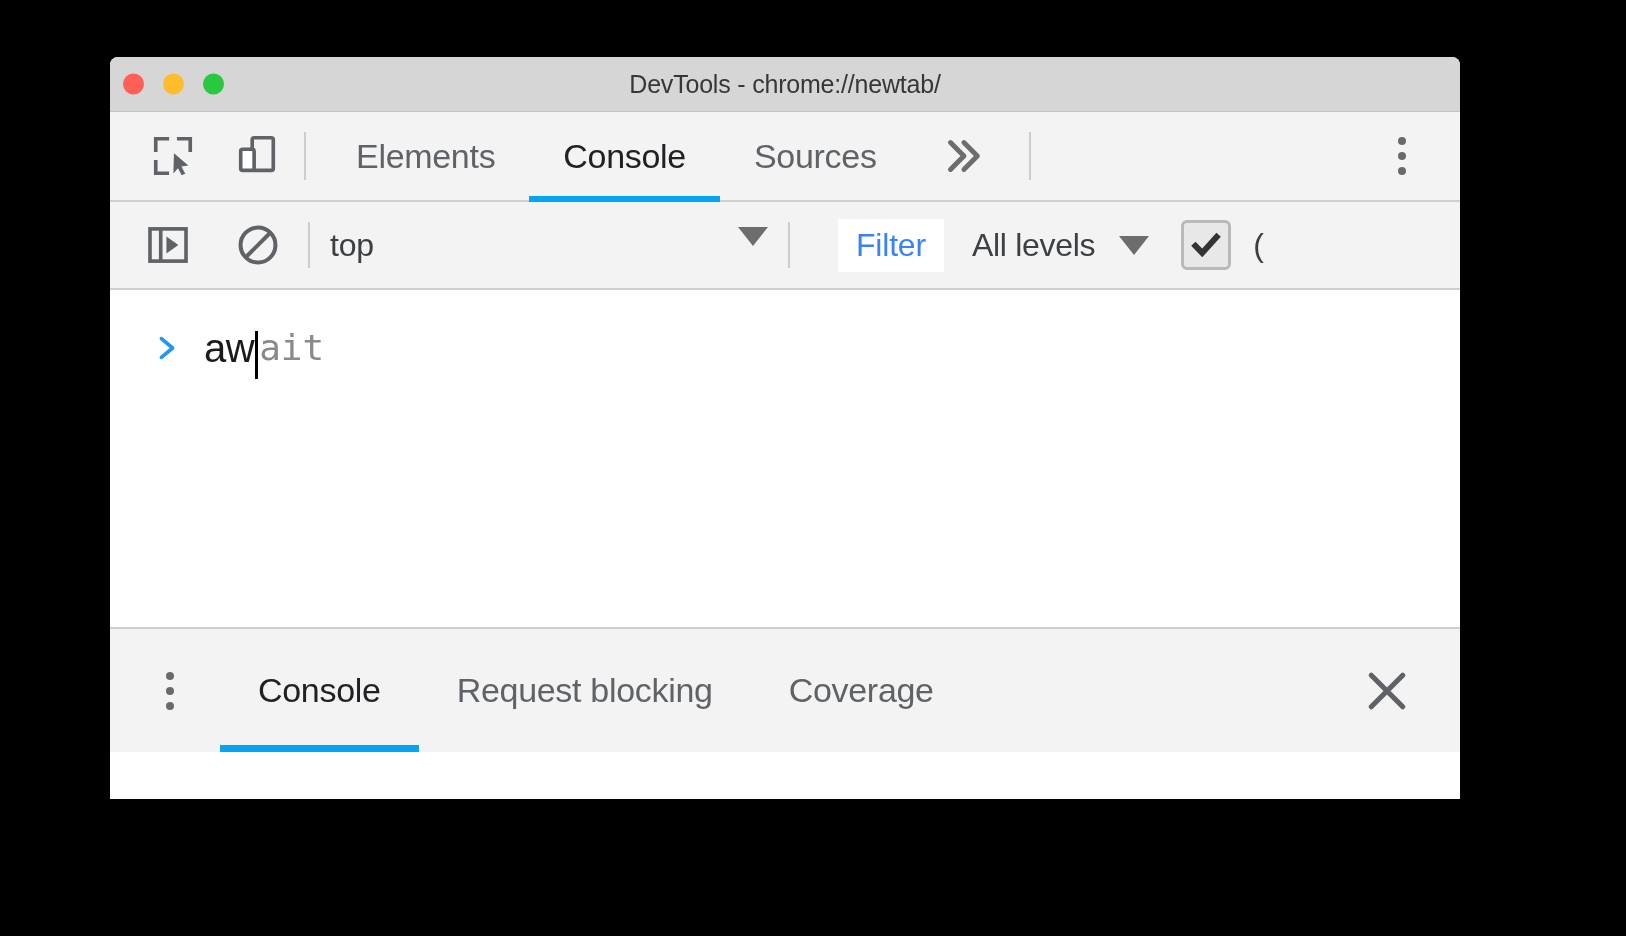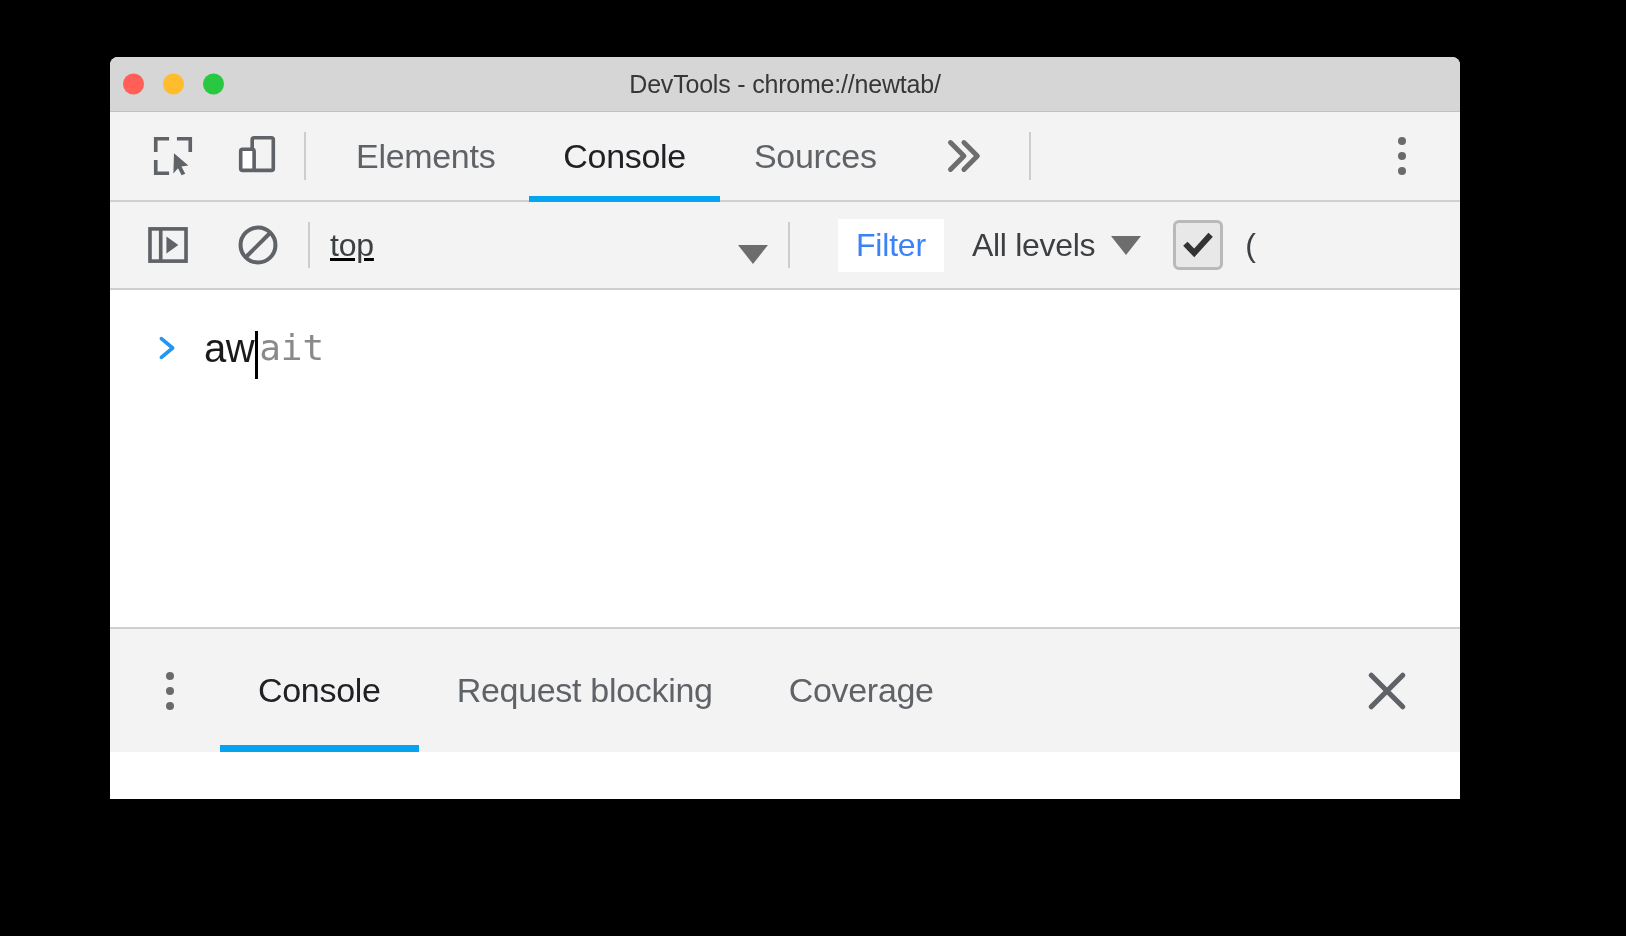--- a/index.html
+++ b/index.html
@@ -161,24 +161,23 @@
   .ct-icon-btn.first { margin-left: 28px; }
   .ct-icon-btn.second { margin-left: 30px; }
   .ct-sep {
     width: 2px;
     height: 46px;
     background: #cdcdcd;
     margin: 0 20px;
   }
   .context-select {
     display: flex;
-    align-items: flex-end;
+    align-items: flex-start;
     flex: 0 0 auto;
     cursor: default;
-    text-decoration: underline;
   }
   .context-label {
     font-size: 32px;
     color: #3c4043;
     letter-spacing: -0.2px;
     min-width: 408px;
   }
   .caret-down {
     width: 0; height: 0;
     border-left: 15px solid transparent;
@@ -194,21 +193,21 @@
     cursor: text;
   }
   .filter-placeholder {
     font-size: 32px;
     color: #3b82f6;
     letter-spacing: -0.2px;
   }
   .levels-select {
     display: flex;
     align-items: center;
-    gap: 16px;
+    gap: 24px;
     margin-left: 28px;
     cursor: default;
   }
   .levels-label {
     font-size: 32px;
     color: #3c4043;
     letter-spacing: -0.3px;
   }
   .checkbox-wrap {
     margin-left: 32px;

